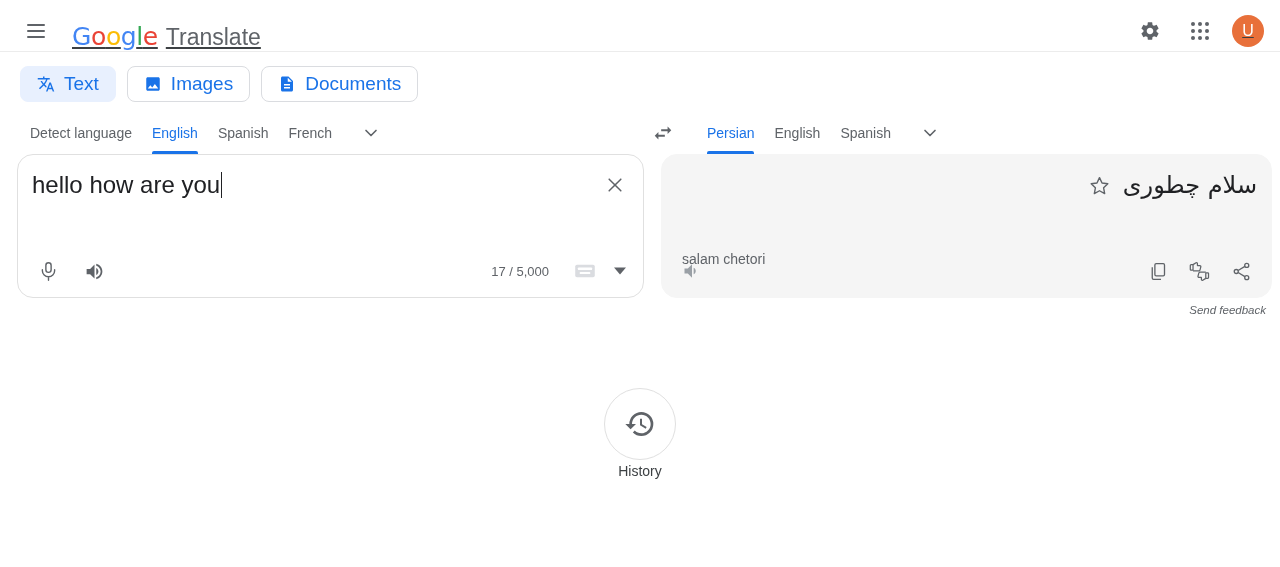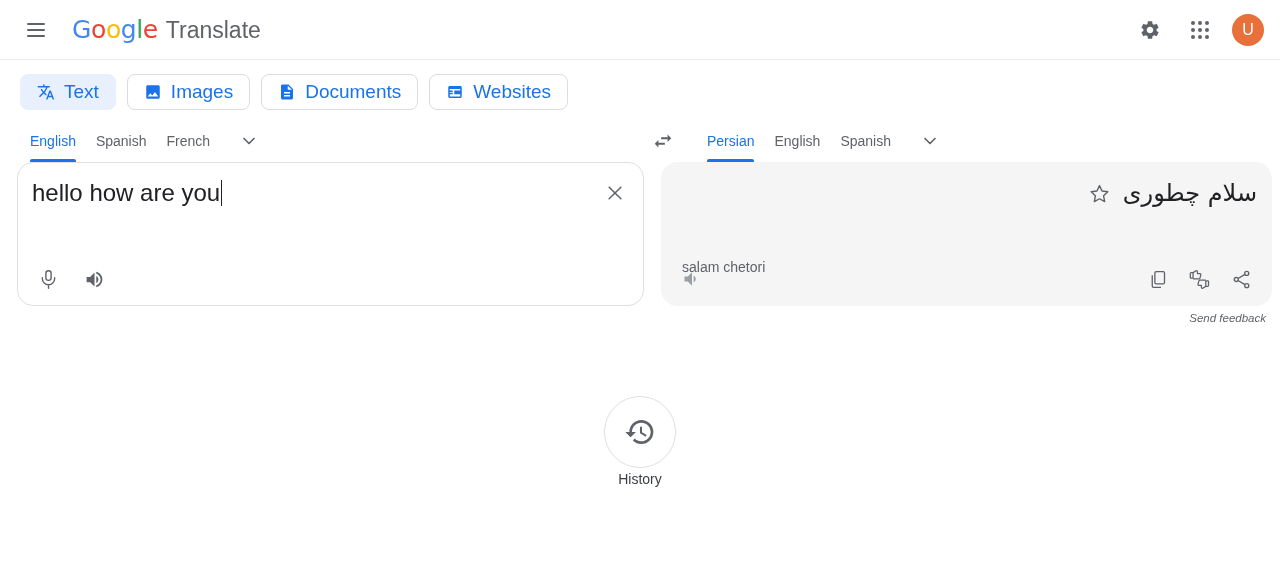--- a/index.html
+++ b/index.html
@@ -7,27 +7,28 @@
     margin: 0; padding: 0;
     width: 1280px; height: 567px;
     background: #ffffff;
     font-family: "Liberation Sans", sans-serif;
     color: #3c4043;
     overflow: hidden;
   }
 
   
   .header {
-    height: 60px;
-    display: flex;
-    align-items: center;
+    height: 52px;
+    display: flex;
+    align-items: flex-end;
     padding: 0 16px;
     border-bottom: 1px solid #ececec;
     background: #fff;
     position: relative;
+    text-decoration: underline;
   }
   .hamburger {
     width: 40px; height: 40px;
     display: flex; flex-direction: column;
     justify-content: center; align-items: center;
     gap: 4px;
     cursor: pointer;
     border-radius: 50%;
     flex: 0 0 auto;
   }
@@ -373,32 +374,25 @@
     <span>Images</span>
   </div>
   <div class="tab">
     <span>
       <svg width="18" height="18" viewBox="0 0 24 24" fill="currentColor">
         <path d="M14 2H6c-1.1 0-1.99.9-1.99 2L4 20c0 1.1.89 2 1.99 2H18c1.1 0 2-.9 2-2V8l-6-6zm2 16H8v-2h8v2zm0-4H8v-2h8v2zm-3-5V3.5L18.5 9H13z"></path>
       </svg>
     </span>
     <span>Documents</span>
   </div>
-  <div class="tab">
-    <span>
-      <svg width="18" height="18" viewBox="0 0 24 24" fill="currentColor">
-        <path d="M19 4H5c-1.11 0-2 .9-2 2v12c0 1.1.89 2 2 2h14c1.1 0 2-.9 2-2V6c0-1.1-.9-2-2-2zm0 14H5V8h14v10zM9 10H5v2h4v-2zm0 3H5v2h4v-2zm10-3h-8v5h8v-5z"></path>
-      </svg>
-    </span>
-    <span>Websites</span>
-  </div>
 </div>
 
 <div class="langbar">
   <div class="lang-group source">
+    <div class="lang-item">Detect language</div>
     <div class="lang-item active">English</div>
     <div class="lang-item">Spanish</div>
     <div class="lang-item">French</div>
     <div class="chev">
       <svg width="20" height="20" viewBox="0 0 24 24" fill="none" stroke="currentColor" stroke-width="2" stroke-linecap="round" stroke-linejoin="round">
           <polyline points="6 9 12 15 18 9"></polyline>
         </svg>
     </div>
   </div>
   <div class="lang-group target">
@@ -434,20 +428,35 @@
           <svg width="21" height="21" viewBox="0 0 24 24" fill="none" stroke="currentColor" stroke-width="1.6" stroke-linecap="round" stroke-linejoin="round">
             <rect x="9" y="2" width="6" height="11" rx="3"></rect>
             <path d="M5 10v1a7 7 0 0 0 14 0v-1"></path>
             <line x1="12" y1="19" x2="12" y2="22"></line>
           </svg>
         </div>
         <div class="tool-icon">
           <svg width="21" height="21" viewBox="0 0 24 24" fill="currentColor">
             <path d="M3 9v6h4l5 5V4L7 9H3zm13.5 3c0-1.77-1.02-3.29-2.5-4.03v8.05c1.48-.73 2.5-2.25 2.5-4.02zM14 3.23v2.06c2.89.86 5 3.54 5 6.71s-2.11 5.85-5 6.71v2.06c4.01-.91 7-4.49 7-8.77s-2.99-7.86-7-8.77z"></path>
           </svg>
+        </div>
+      </div>
+      <div class="footer-right">
+        <div class="counter">17 / 5,000</div>
+        <div class="tool-icon muted">
+          <svg width="22" height="16" viewBox="0 0 24 18" fill="currentColor">
+            <rect x="1" y="2" width="22" height="14" rx="2" fill="#dadce0"></rect>
+            <rect x="4" y="5" width="16" height="3" rx="1" fill="#fff"></rect>
+            <rect x="6" y="10" width="12" height="2.5" rx="1" fill="#fff"></rect>
+          </svg>
+        </div>
+        <div class="caret-small">
+          <svg width="12" height="12" viewBox="0 0 10 6" fill="currentColor">
+              <polygon points="0,0 10,0 5,6"></polygon>
+            </svg>
         </div>
       </div>
     </div>
   </div>
 
   <div class="panel output">
     <div class="out-text-row">
       <div class="star-btn">
         <svg width="21" height="21" viewBox="0 0 24 24" fill="none" stroke="currentColor" stroke-width="1.6" stroke-linejoin="round">
           <polygon points="12,3 14.9,9.2 21.5,10 16.7,14.6 17.9,21.2 12,18 6.1,21.2 7.3,14.6 2.5,10 9.1,9.2"></polygon>

